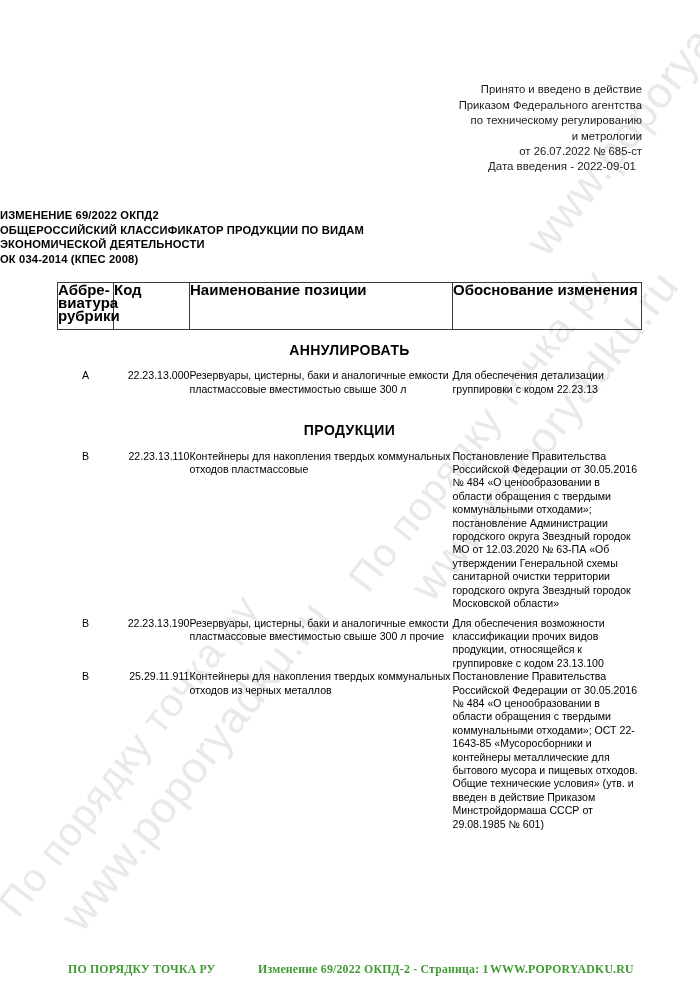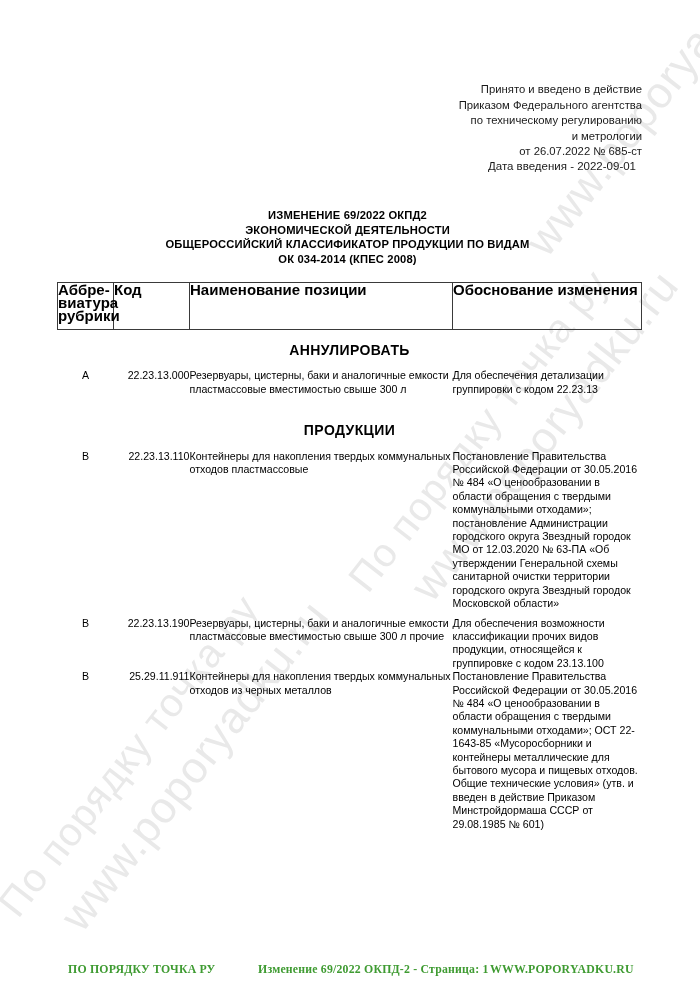--- a/index.html
+++ b/index.html
@@ -59,21 +59,20 @@
     text-align: right;
     font-size: 11.5px;
     color: #1a1a1a;
   }
 
   .title {
     position: absolute;
     left: 0;
     right: 5px;
     top: 208px;
-    text-align: center;
     font-size: 11.2px;
     font-weight: bold;
     line-height: 14.6px;
     letter-spacing: 0.15px;
   }
 
   
   table.doc {
     position: absolute;
     left: 57px;
@@ -159,22 +158,22 @@
       <div>Приказом Федерального агентства</div>
       <div>по техническому регулированию</div>
       <div>и метрологии</div>
       <div>от 26.07.2022 № 685-ст</div>
     </div>
 
     <div class="dateline">Дата введения - 2022-09-01</div>
 
     <div class="title">
       <div>ИЗМЕНЕНИЕ 69/2022 ОКПД2</div>
+      <div>ОБЩЕРОССИЙСКИЙ КЛАССИФИКАТОР ПРОДУКЦИИ ПО ВИДАМ</div>
       <div>ЭКОНОМИЧЕСКОЙ ДЕЯТЕЛЬНОСТИ</div>
-      <div>ОБЩЕРОССИЙСКИЙ КЛАССИФИКАТОР ПРОДУКЦИИ ПО ВИДАМ</div>
       <div>ОК 034-2014 (КПЕС 2008)</div>
     </div>
 
     <table class="doc">
       <colgroup>
         <col class="c-abbr">
           <col class="c-code">
           <col class="c-name">
           <col class="c-just">
       </colgroup>

